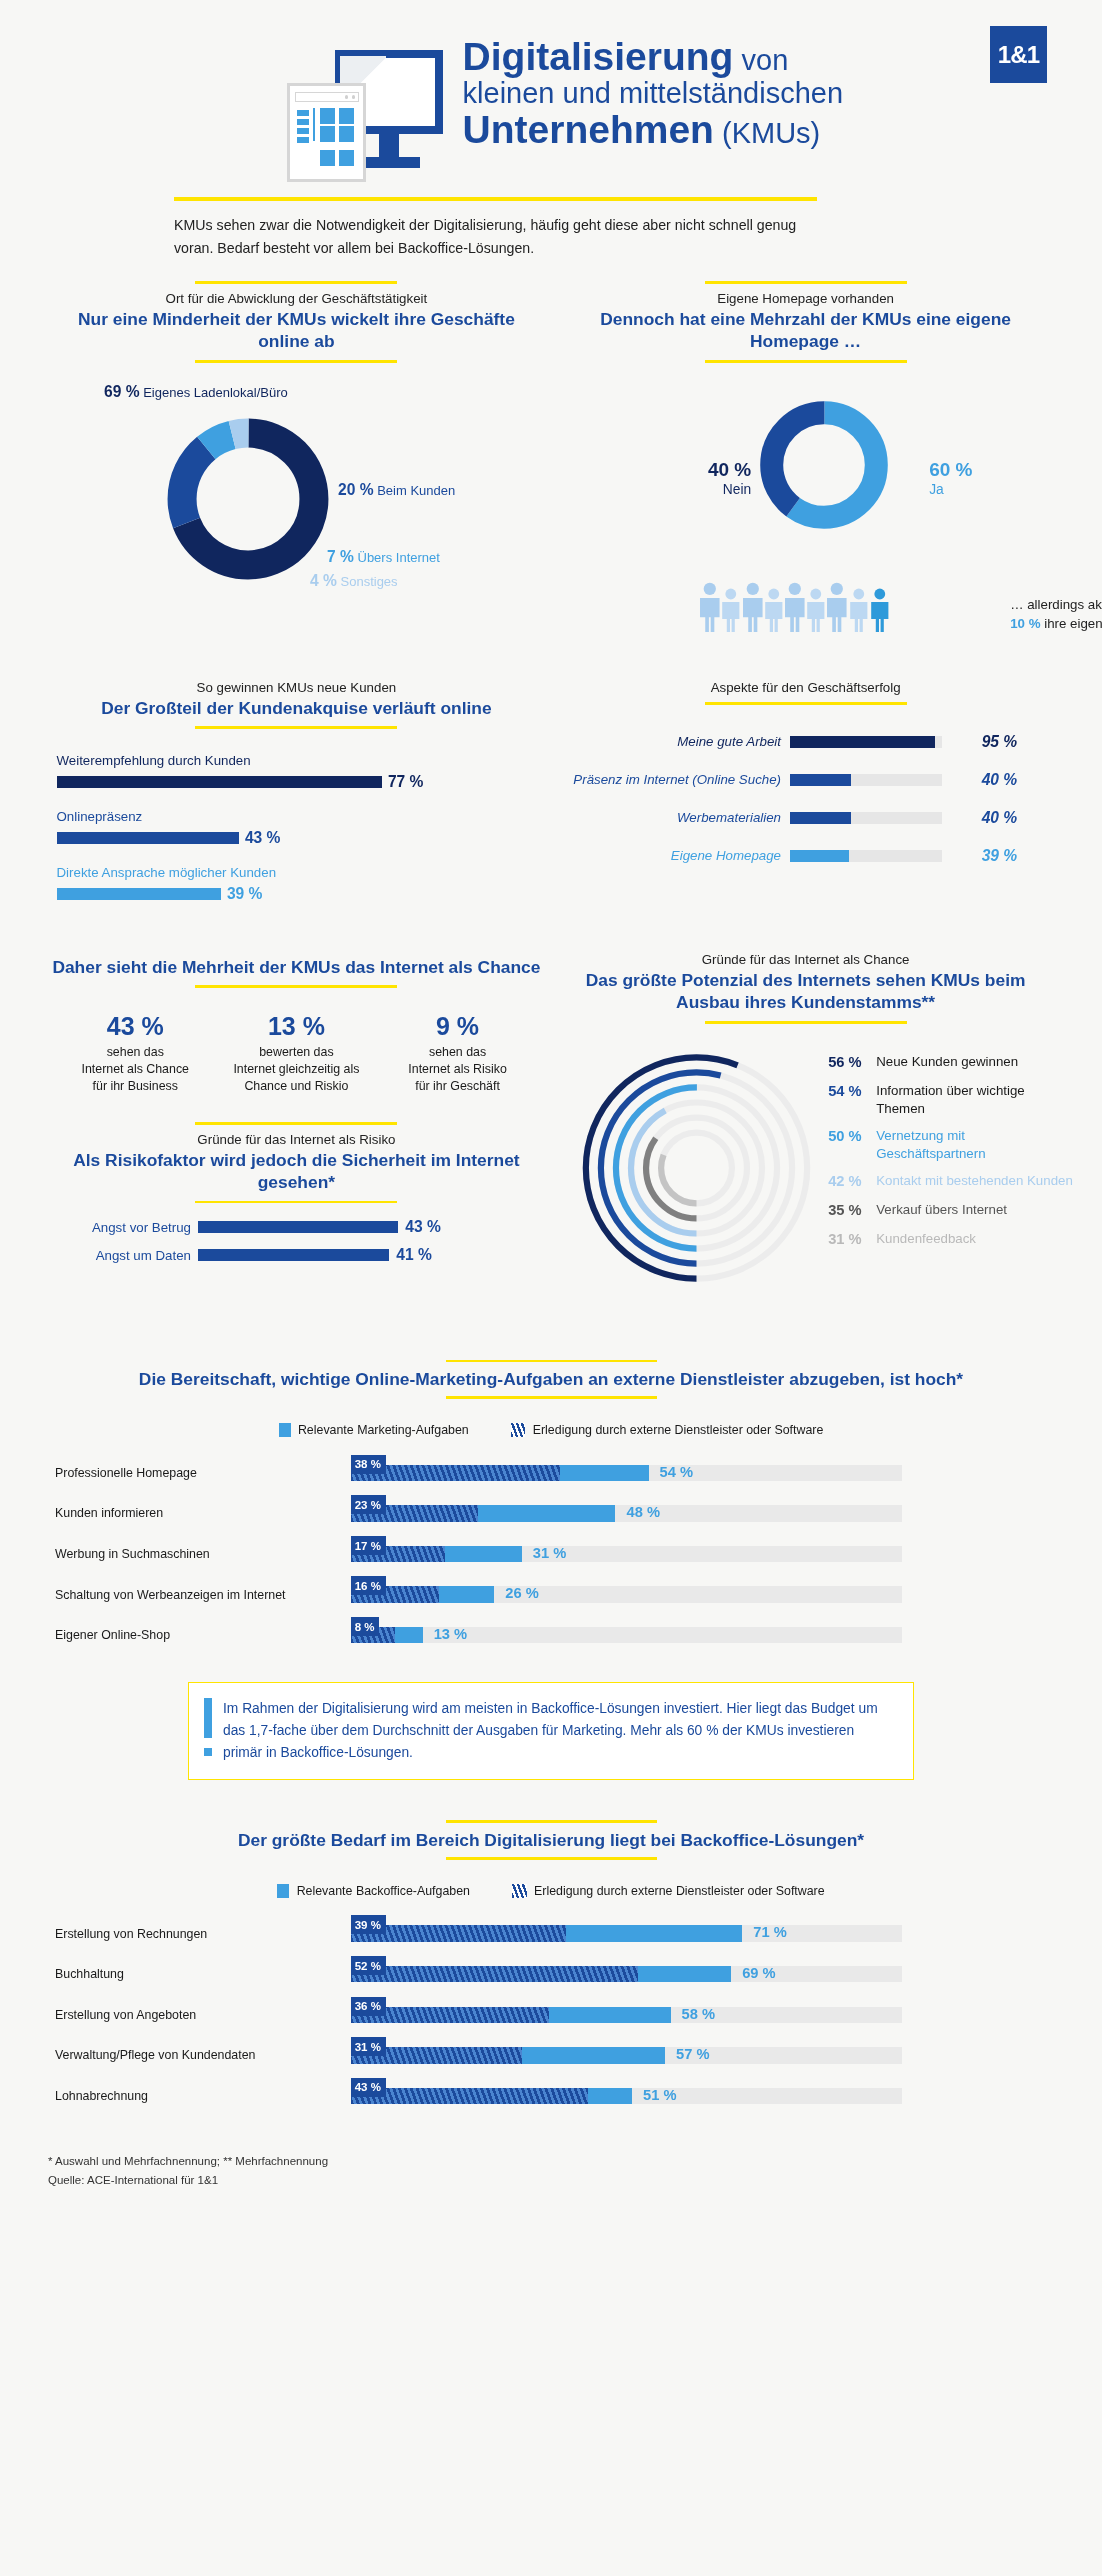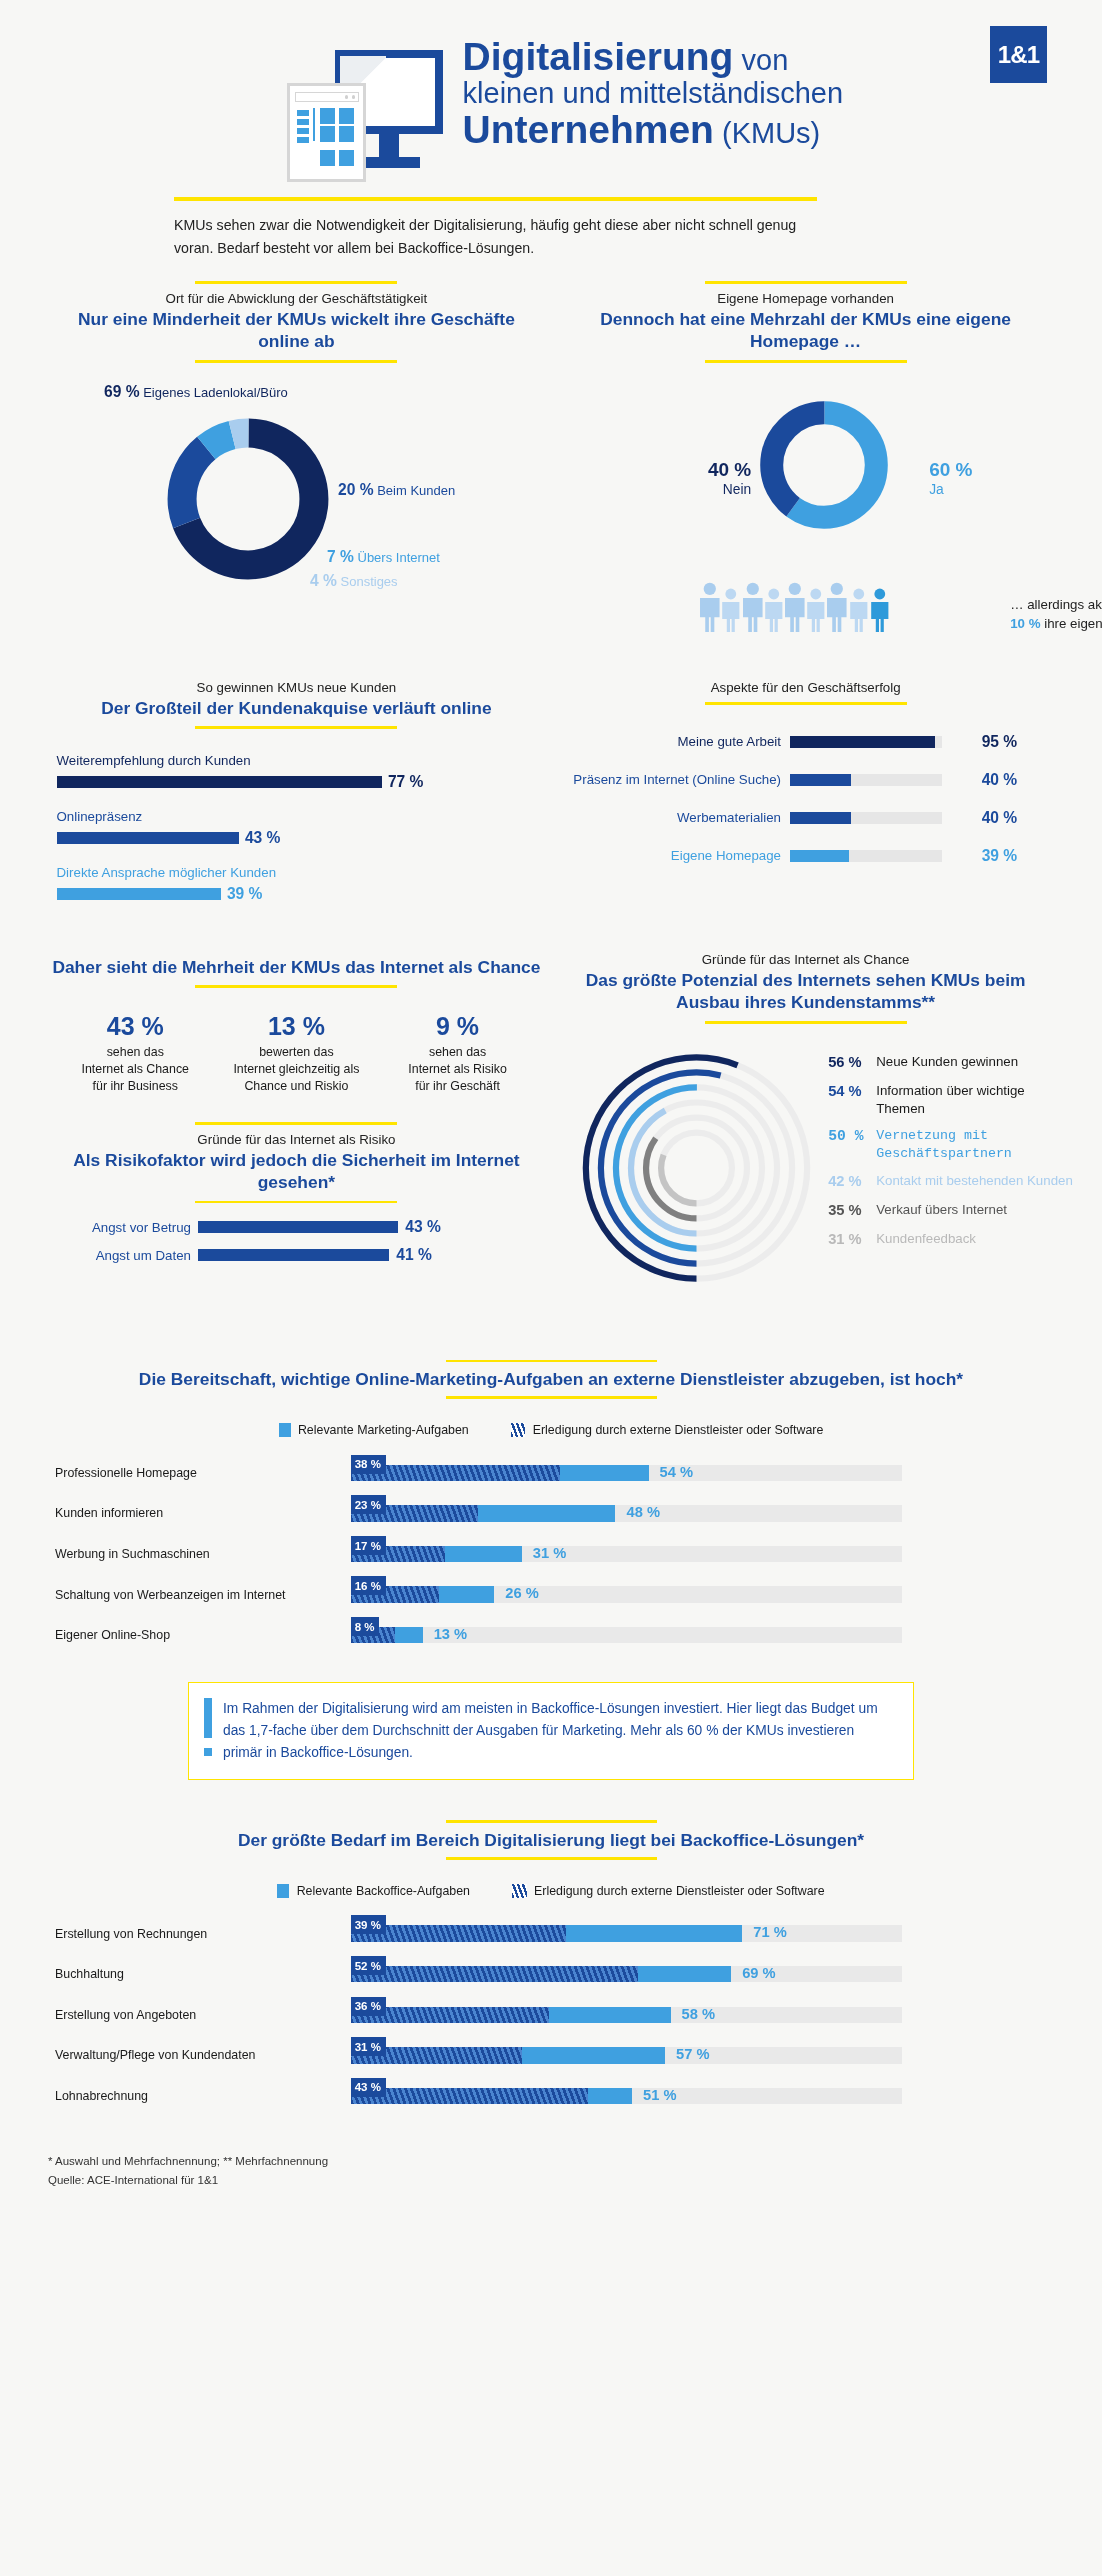--- a/index.html
+++ b/index.html
@@ -95,21 +95,21 @@
   
   .barlist { margin-top: 24px; padding: 0 5.5px; }
   .bl-row { margin-bottom: 18.4px; }
   .bl-label { font-size: 13.3px; margin-bottom: 4.6px; }
   .bl-track { display:flex; align-items:center; }
   .bl-bar { height: 12px; }
   .bl-val { font-size: 15.6px; font-weight: bold; margin-left: 6.4px; }
 
   
   .barlist2 { margin-top: 27.6px; }
-  .bl2-row { display:flex; align-items:center; margin-bottom: 20px; }
+  .bl2-row { display:flex; align-items:center; margin-bottom: 20px; font-style: italic; }
   .bl2-label { width: 230px; text-align: right; font-size: 13.3px; padding-right: 9.2px; }
   .bl2-track { position: relative; width: 152px; height: 12px; background:#e6e6e6; }
   .bl2-fill { position:absolute; left:0; top:0; height: 12px; }
   .bl2-val { width: 64px; text-align: right; font-size: 15.6px; font-weight: bold; margin-left: 11px; }
 
   
   .stats3 { display:flex; justify-content: space-between; margin: 24px 3.7px 0; }
   .stat { flex:1 1 0; text-align:center; }
   .stat .num { font-size: 25px; font-weight: bold; color:#1b4a9c; }
   .stat .txt { font-size: 12.4px; line-height:1.35; margin-top: 2.8px; color:#1a1a1a; }
@@ -470,21 +470,21 @@
 
         <div class="spiral-legend">
           <div class="sl-row c-navy">
             <div class="sl-pct">56 %</div>
             <div class="sl-txt" style="color:#1a1a1a;">Neue Kunden gewinnen</div>
           </div>
           <div class="sl-row" style="color:#1b4a9c;">
             <div class="sl-pct">54 %</div>
             <div class="sl-txt" style="color:#1a1a1a;">Information über wichtige Themen</div>
           </div>
-          <div class="sl-row" style="color:#3fa0e0;font-family:Liberation Mono, monospace;">
+          <div class="sl-row" style="color:#3fa0e0;">
             <div class="sl-pct">50 %</div>
             <div class="sl-txt" style="color:#3fa0e0;">Vernetzung mit Geschäftspartnern</div>
           </div>
           <div class="sl-row" style="color:#a9cdee;">
             <div class="sl-pct">42 %</div>
             <div class="sl-txt" style="color:#a9cdee;">Kontakt mit bestehenden Kunden</div>
           </div>
           <div class="sl-row" style="color:#555;">
             <div class="sl-pct">35 %</div>
             <div class="sl-txt" style="color:#555;">Verkauf übers Internet</div>

